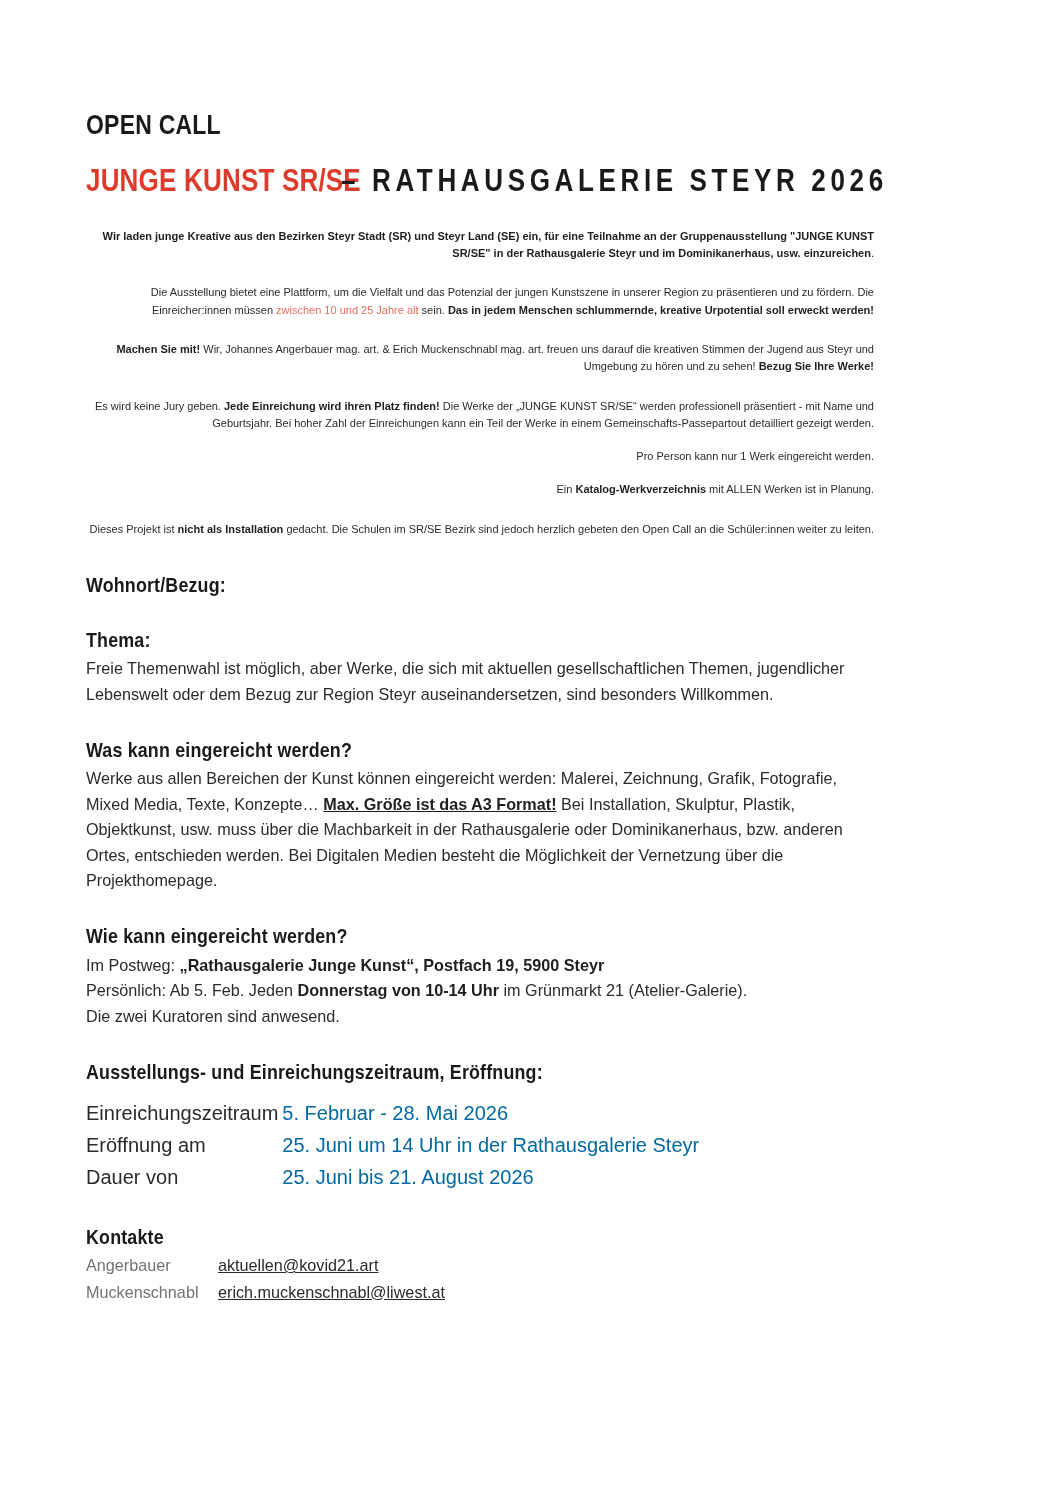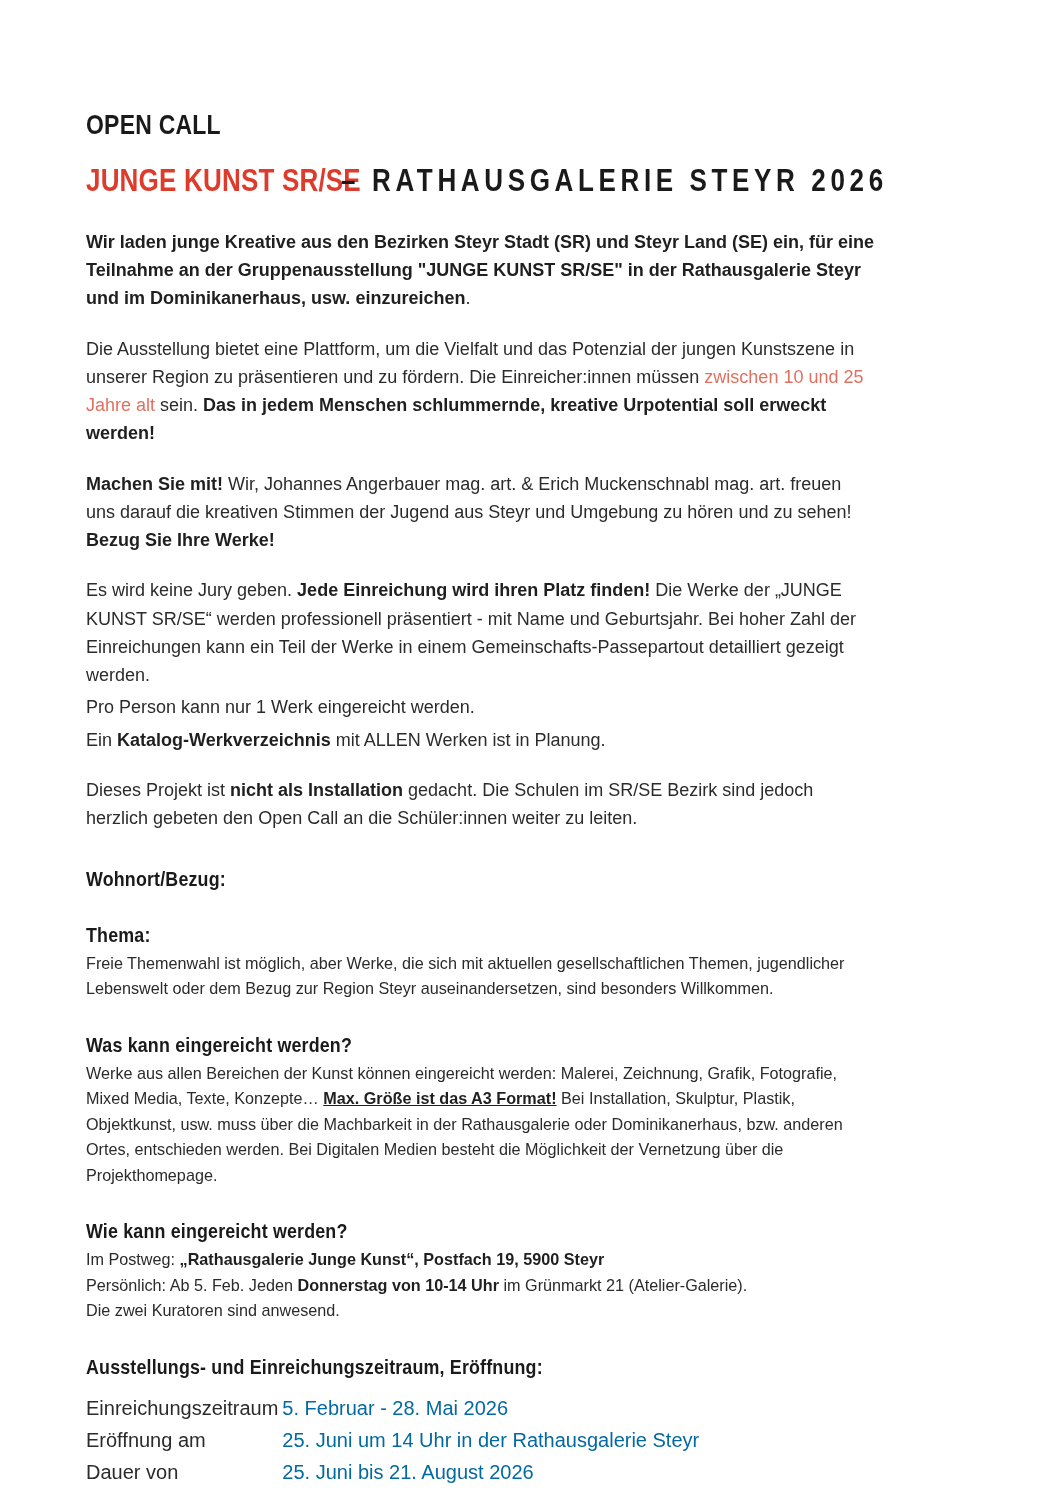--- a/index.html
+++ b/index.html
@@ -61,25 +61,26 @@
     color: #1a1a1a;
     letter-spacing: 5.5px;
     display: inline-block;
     transform: scaleX(0.84);
     transform-origin: left center;
     margin-left: -72px;
   }
 
   
   p.body {
-    margin: 4px 0 22px 0;
-    font-size: 18px;
+    margin: 16px 0 22px 0;
+    font-size: 11px;
     line-height: 1.57;
     color: #2b2b2b;
     max-width: 880px;
+    text-align: right;
   }
   p.tight { margin-bottom: 0; }
 
   b, strong { font-weight: bold; color: #1f1f1f; }
   .u { text-decoration: underline; }
   .red { color: #e0705f; }
   .redline { color: #e0705f; }
 
   
   h2.section {
@@ -122,21 +123,21 @@
   .dates td.value { font-weight: normal; color: #0369a1; white-space: nowrap; }
 
   
   .contacts {
     margin-top: 2px;
     border-collapse: collapse;
     font-size: 16.2px;
     line-height: 1.5;
   }
   .contacts td { padding: 0 0 2px 0; vertical-align: top; }
-  .contacts td.name { width: 132px; white-space: nowrap; color: #0369a1; }
+  .contacts td.name { width: 132px; white-space: nowrap; color: #737373; }
   .contacts td.mail a,
   .contacts td.mail span {
     color: #2b2b2b;
     text-decoration: underline;
     white-space: nowrap;
   }
 </style>
 </head>
 <body>
 

